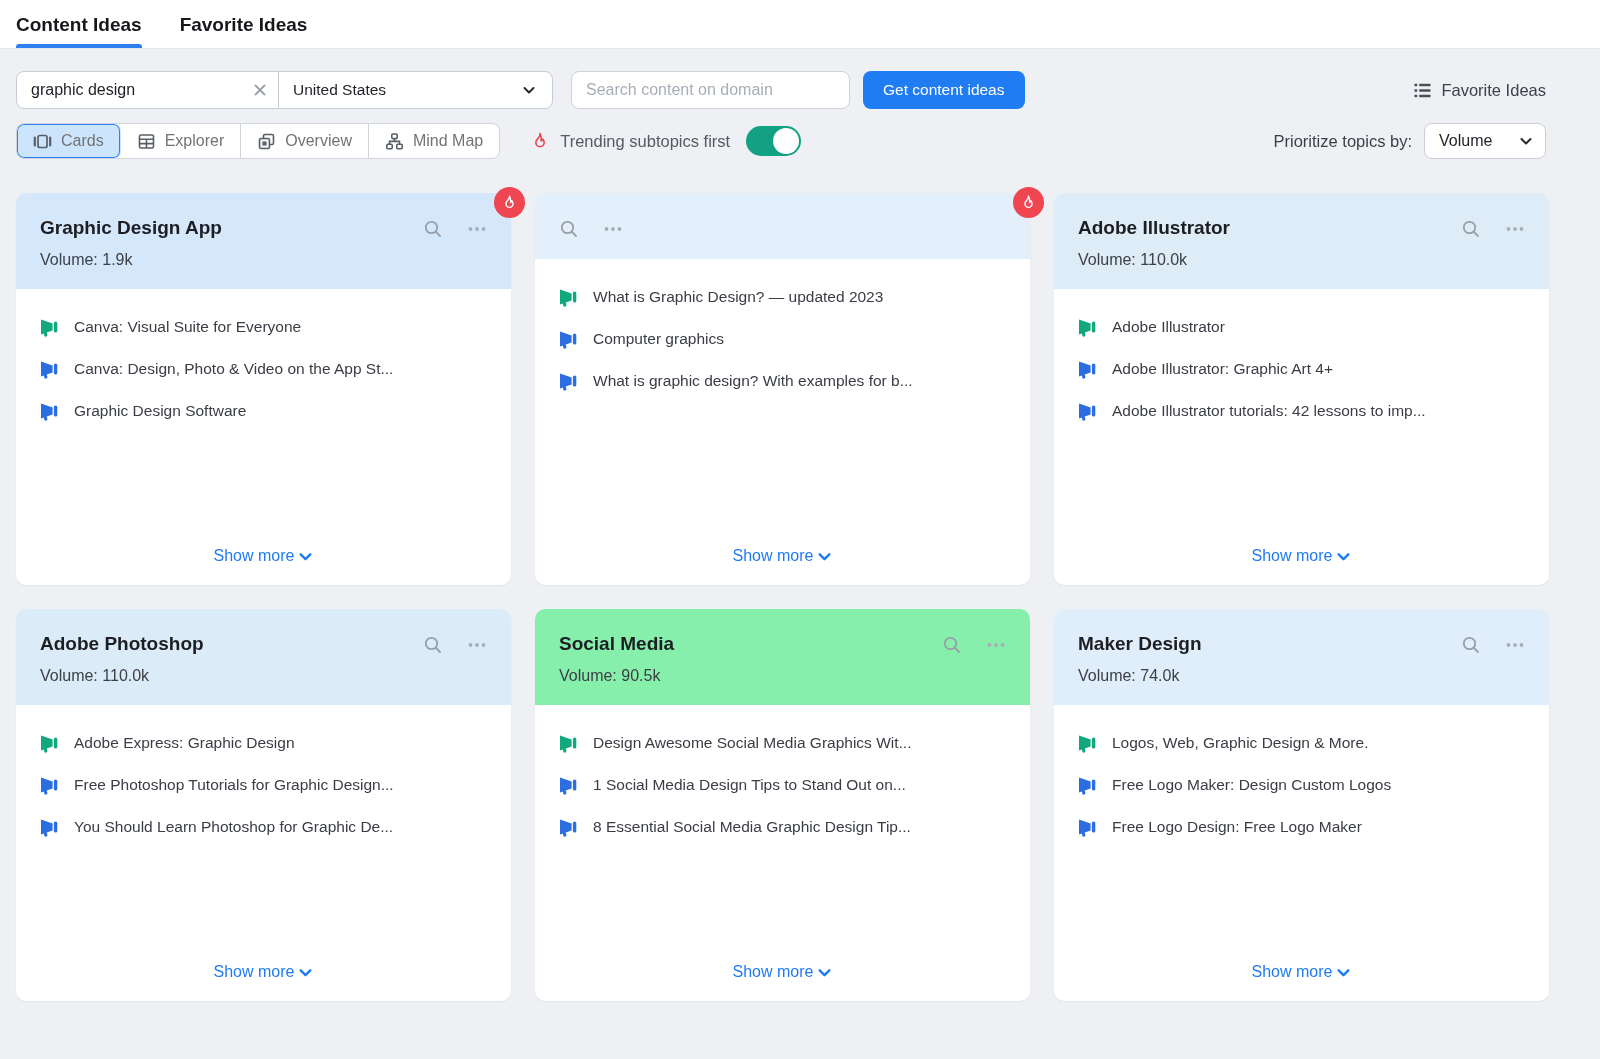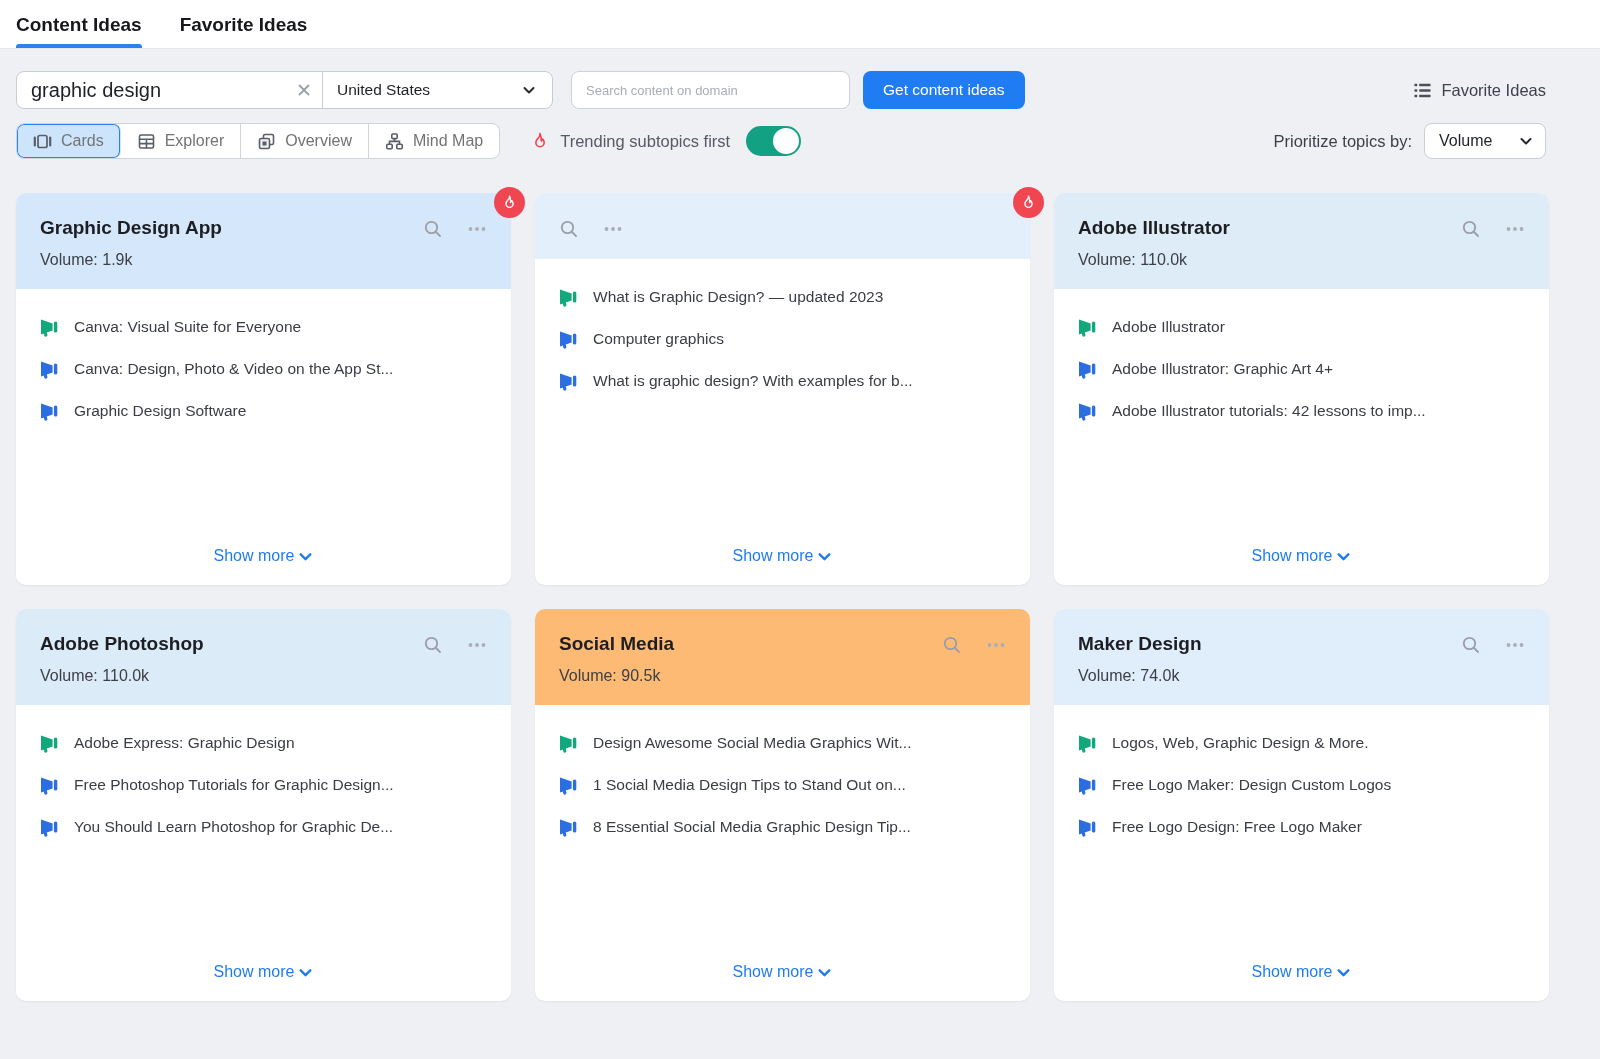--- a/index.html
+++ b/index.html
@@ -33,32 +33,32 @@
   }
   .query-group {
     display:flex; align-items:stretch; height:38px; width:537px;
     background:#fff; border:1px solid #c6ccd6; border-radius:8px;
   }
   .query-box {
     flex:0 0 262px; display:flex; align-items:center;
     padding:0 10px 0 14px; border-right:1px solid #c6ccd6;
   }
   .query-box input {
-    border:none; outline:none; flex:1; font-size:20px;
+    border:none; outline:none; flex:1; font-size:16px;
     font-family:"Liberation Sans", sans-serif; color:#1e2025; background:transparent;
   }
   .clear-x { width:16px; height:16px; cursor:pointer; flex:0 0 auto; }
   .country-box {
     flex:1; display:flex; align-items:center; justify-content:space-between;
     padding:0 16px 0 14px; font-size:15.5px; color:#1e2025; cursor:pointer;gap:31px;
   }
   .domain-input {
     margin-left:18px; width:279px; height:38px;
     border:1px solid #ccd1da; border-radius:8px; background:#fff;
-    padding:0 14px; font-size:13px; font-family:"Liberation Sans", sans-serif;
+    padding:0 14px; font-size:16px; font-family:"Liberation Sans", sans-serif;
     color:#1d4ed8; outline:none;
   }
   .domain-input::placeholder { color:#a8adb8; }
   .cta-btn {
     margin-left:13px; height:38px; padding:0 20px;
     background:#1f7cf2; border:none; border-radius:8px;
     color:#fff; font-size:15.5px; font-weight:500; cursor:pointer;
     font-family:"Liberation Sans", sans-serif;
   }
   .fav-link {
@@ -487,21 +487,21 @@
         <span>Show more</span>
         <svg width="15" height="15" viewBox="0 0 14 14" fill="none" stroke="#1f7bf0" stroke-width="2.2" stroke-linecap="round" stroke-linejoin="round">
           <path d="M2.5 5 L7 9.5 L11.5 5"></path>
         </svg>
       </div>
     </div>
   </div>
 
   <div class="card">
 
-    <div class="card-header" style="background: #fdba74;">
+    <div class="card-header" style="background: #86efac;">
       <div class="card-title-block">
         <div class="card-title">Social Media</div>
         <div class="card-volume">
           <span>Volume:</span>
           <span>90.5k</span>
         </div>
       </div>
       <div class="card-actions">
         <svg class="icon-btn" viewBox="0 0 20 20" fill="none" stroke="#999ea8" stroke-width="1.8" stroke-linecap="round">
           <circle cx="8.5" cy="8.5" r="5.7"></circle>

